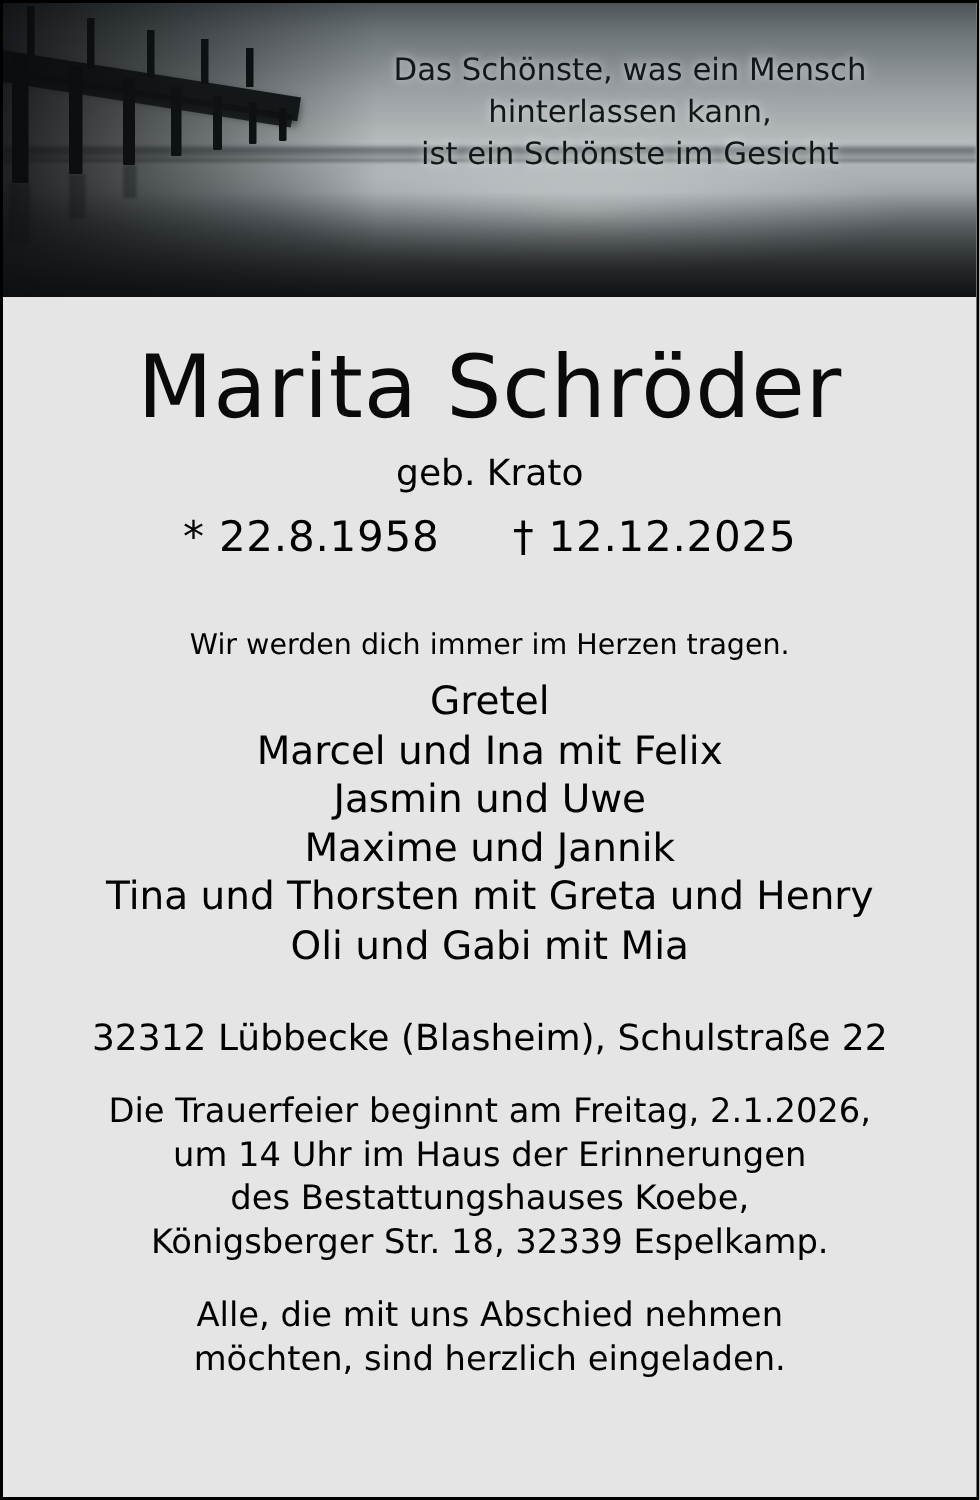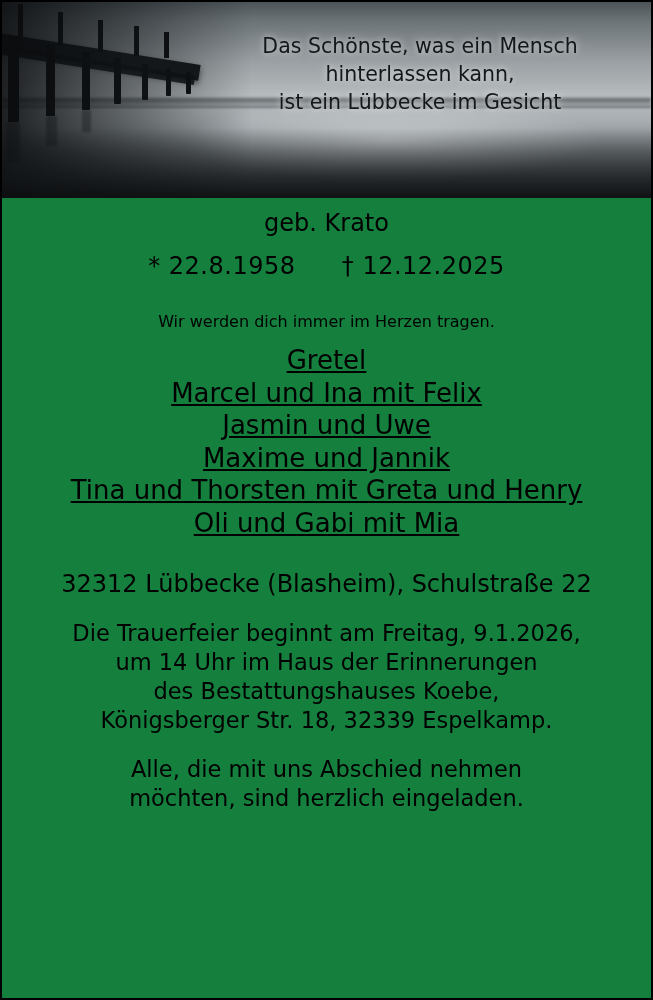--- a/index.html
+++ b/index.html
@@ -8,21 +8,21 @@
     background: #ffffff;
   }
   body {
     font-family: "DejaVu Sans", sans-serif;
   }
   .page {
     position: relative;
     width: 653px;
     height: 1000px;
     margin: 0 auto;
-    background: #15803d;
+    background: #e5e5e5;
     border: 2px solid #000000;
     box-sizing: border-box;
     overflow: hidden;
   }
 
   
   .header {
     position: relative;
     width: 100%;
     height: 196px;
@@ -144,37 +144,37 @@
     font-family: "DejaVu Sans", sans-serif;
     color: #0a0a0a;
   }
   .maiden {
     margin-top: 10px;
     font-size: 24px;
     line-height: 30px;
   }
   .dates {
     margin-top: 12px;
-    font-size: 24px;
+    font-size: 28px;
     line-height: 32px;
     letter-spacing: 0.5px;
   }
   .dates .gap { display: inline-block; width: 30px; }
 
   .tribute {
-    margin-top: 24px;
-    font-size: 16px;
+    margin-top: 40px;
+    font-size: 19px;
     line-height: 32px;
   }
   .mourners {
     margin-top: 6px;
     font-size: 26px;
     line-height: 32.5px;
   }
-  .mourners div { white-space: nowrap; text-decoration: underline; }
+  .mourners div { white-space: nowrap; }
 
   .address {
     margin-top: 30px;
     font-size: 24px;
     line-height: 30px;
   }
 
   .block {
     margin-top: 20px;
     font-size: 22.5px;
@@ -215,26 +215,27 @@
       <div class="reflect" style="left:44px; top:86px; width:11px; height:30px;"></div>
       <div class="reflect" style="left:80px; top:80px; width:9px; height:22px;"></div>
     </div>
 
     <div class="left-dark"></div>
     <div class="bottom-dark"></div>
 
     <div class="quote">
       <div>Das Schönste, was ein Mensch</div>
       <div>hinterlassen kann,</div>
-      <div>ist ein Lübbecke im Gesicht</div>
+      <div>ist ein Schönste im Gesicht</div>
     </div>
   </div>
 
   <div class="body">
 
+    <div class="name">Marita Schröder</div>
     <div class="maiden">geb. Krato</div>
 
     <div class="dates">
       <span>* 22.8.1958</span>
       <span class="gap"></span>
       <span>† 12.12.2025</span>
     </div>
 
     <div class="tribute">Wir werden dich immer im Herzen tragen.</div>
 
@@ -243,21 +244,21 @@
       <div>Marcel und Ina mit Felix</div>
       <div>Jasmin und Uwe</div>
       <div>Maxime und Jannik</div>
       <div>Tina und Thorsten mit Greta und Henry</div>
       <div>Oli und Gabi mit Mia</div>
     </div>
 
     <div class="address">32312 Lübbecke (Blasheim), Schulstraße 22</div>
 
     <div class="block">
-      <div>Die Trauerfeier beginnt am Freitag, 9.1.2026,</div>
+      <div>Die Trauerfeier beginnt am Freitag, 2.1.2026,</div>
       <div>um 14 Uhr im Haus der Erinnerungen</div>
       <div>des Bestattungshauses Koebe,</div>
       <div>Königsberger Str. 18, 32339 Espelkamp.</div>
     </div>
 
 
     <div class="block">
       <div>Alle, die mit uns Abschied nehmen</div>
       <div>möchten, sind herzlich eingeladen.</div>
     </div>

